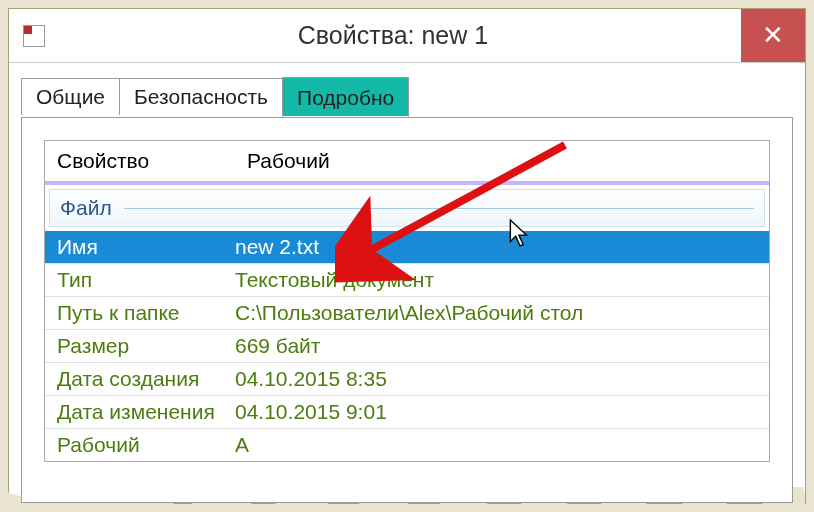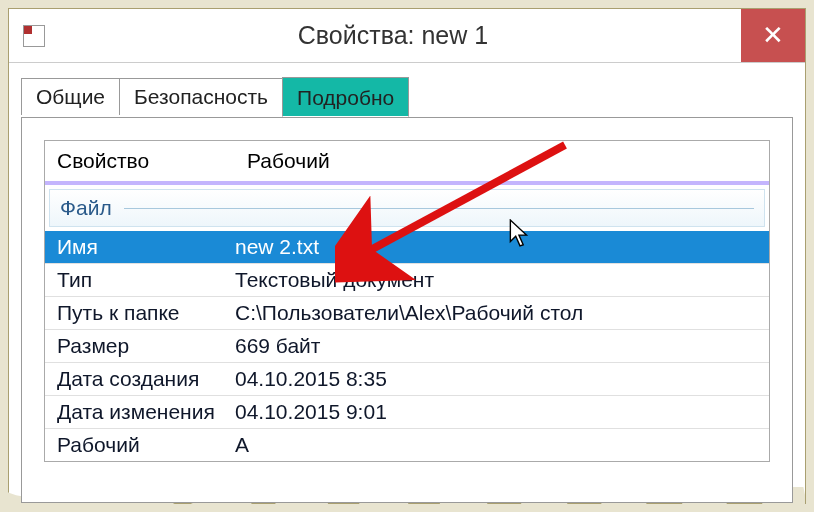--- a/index.html
+++ b/index.html
@@ -129,21 +129,21 @@
   .group-line {
     flex: 1;
     height: 1px;
     background: #a8c8dd;
     margin-left: 12px;
   }
   .row {
     display: flex;
     padding: 4px 12px;
     font-size: 21px;
-    color: #0f172a;
+    color: #4d7c0f;
     border-bottom: 1px solid #e0e0e0;
   }
   .row .cell:first-child { flex: 0 0 178px; }
   .row .cell:last-child { flex: 1; }
   .row.selected {
     background: #1a8ad6;
     color: #fff;
   }
   .row.last {
     border-bottom: none;

